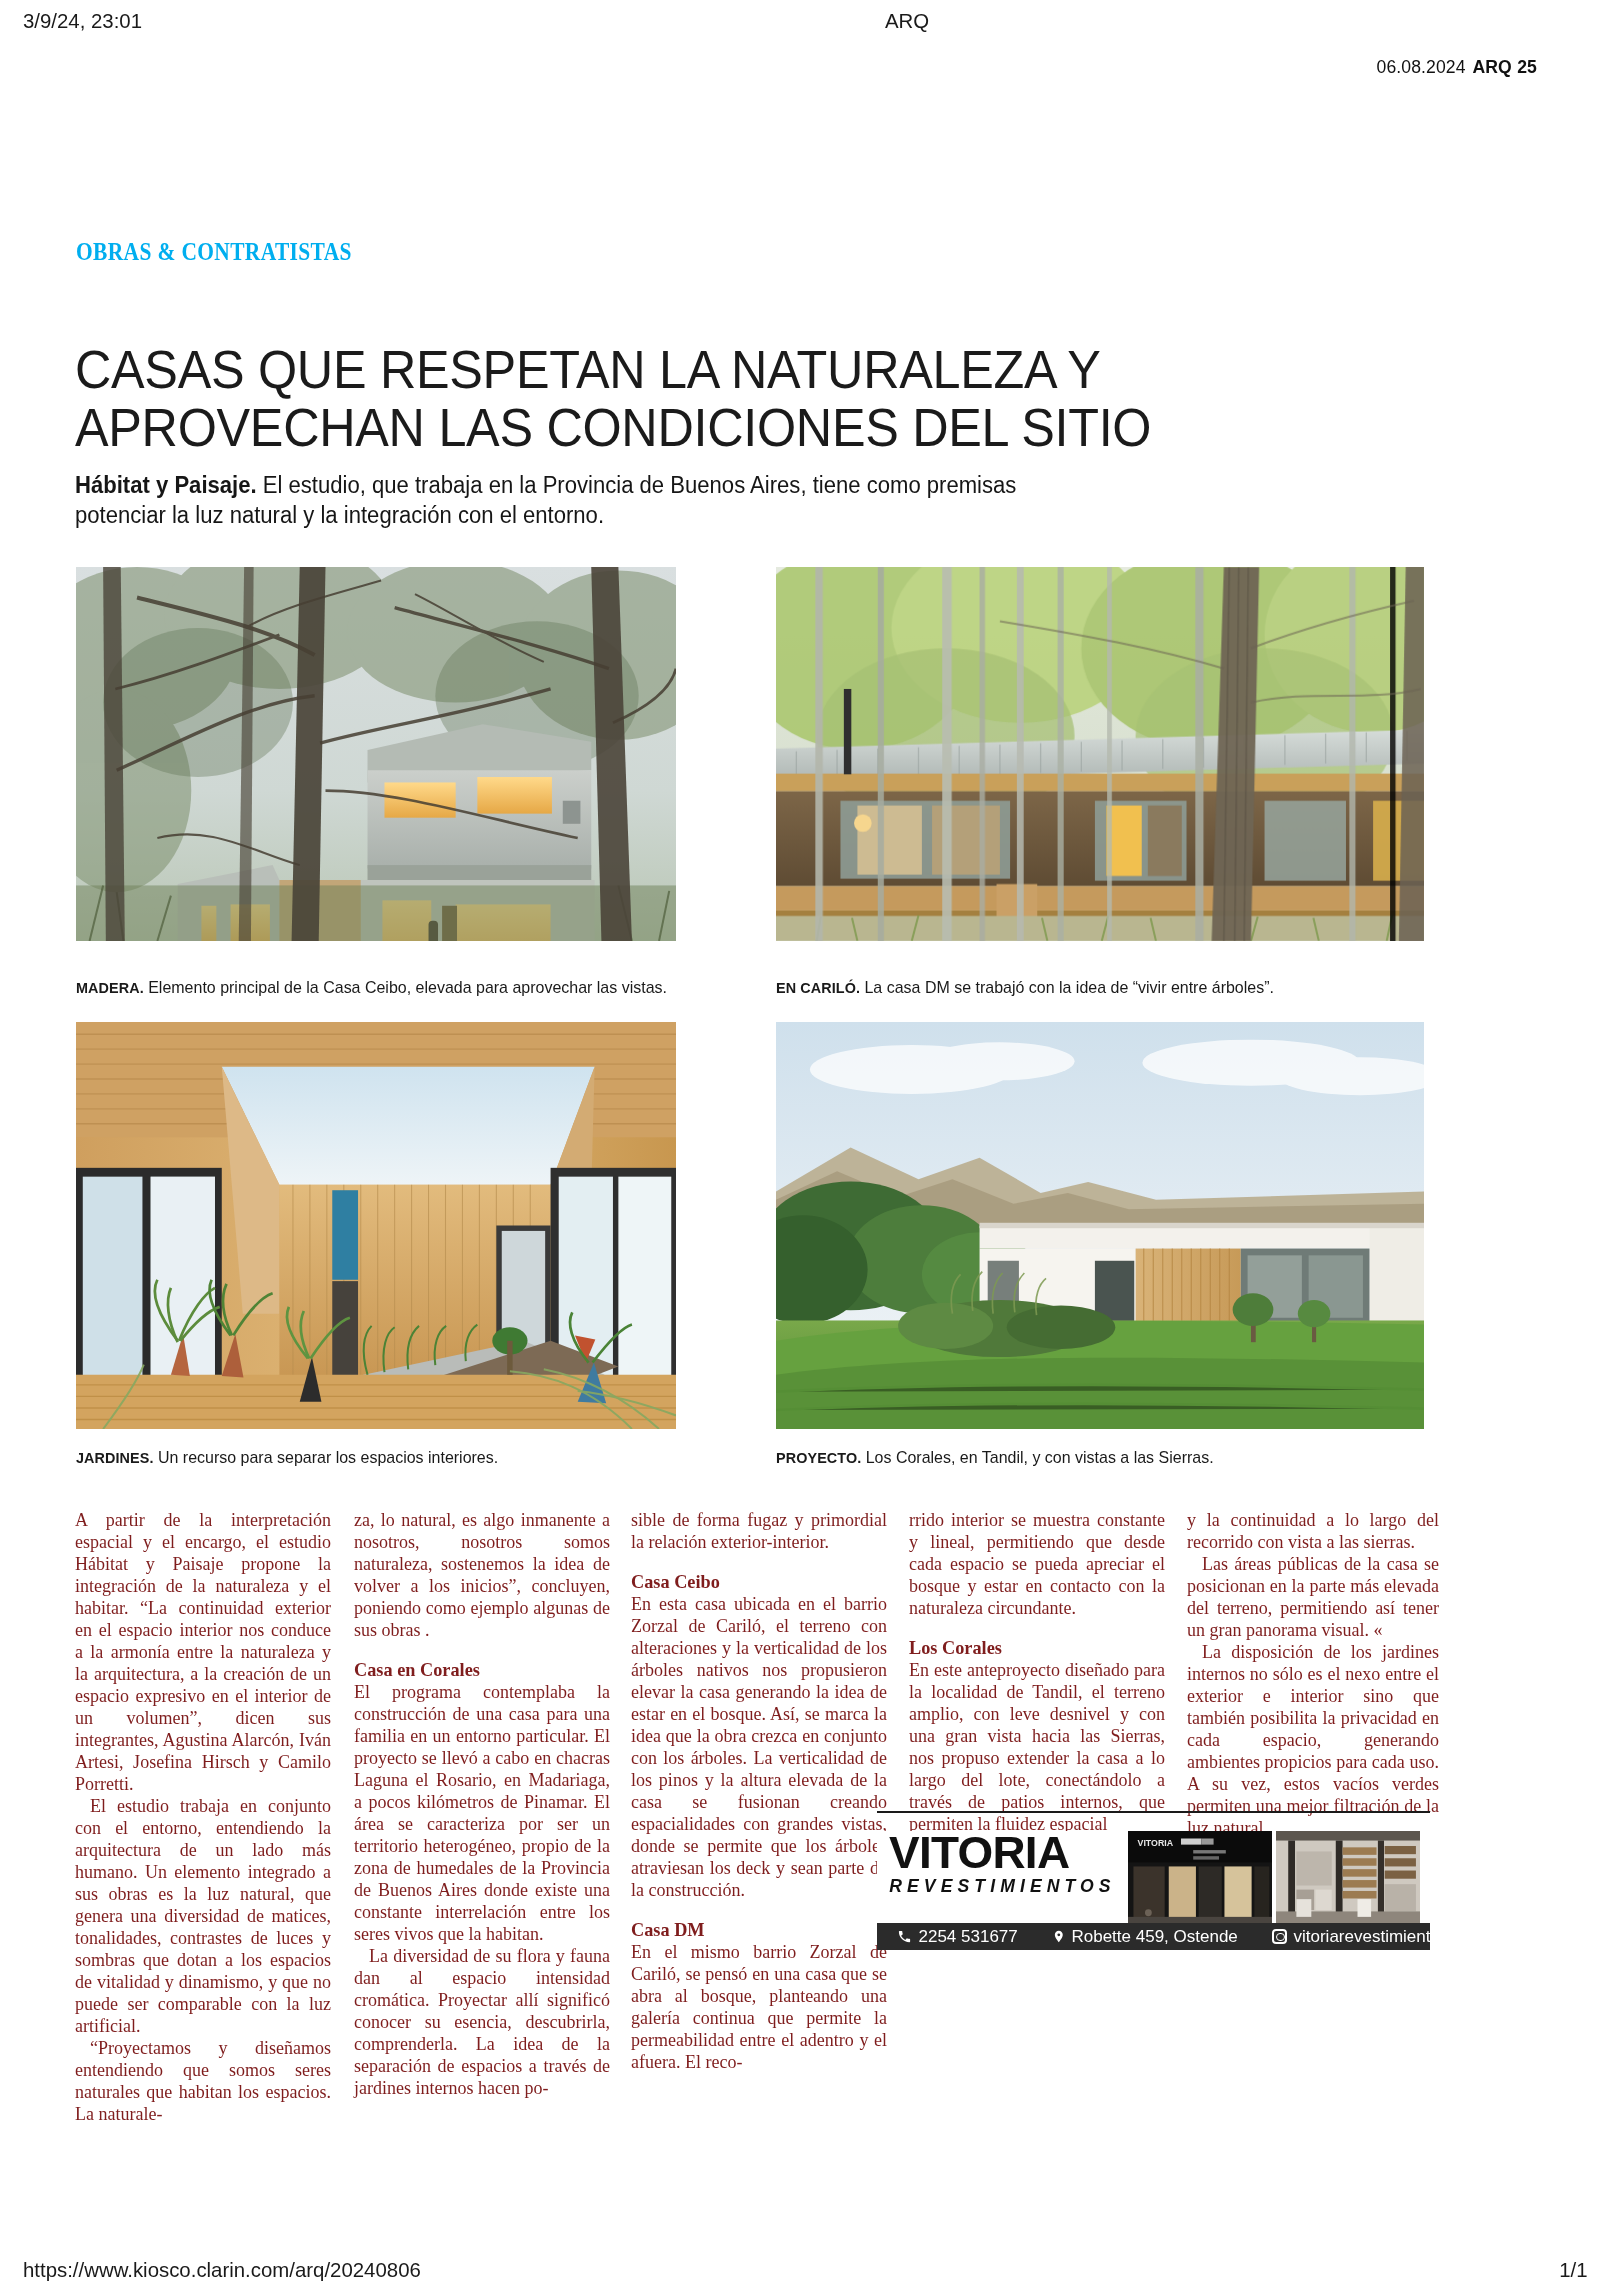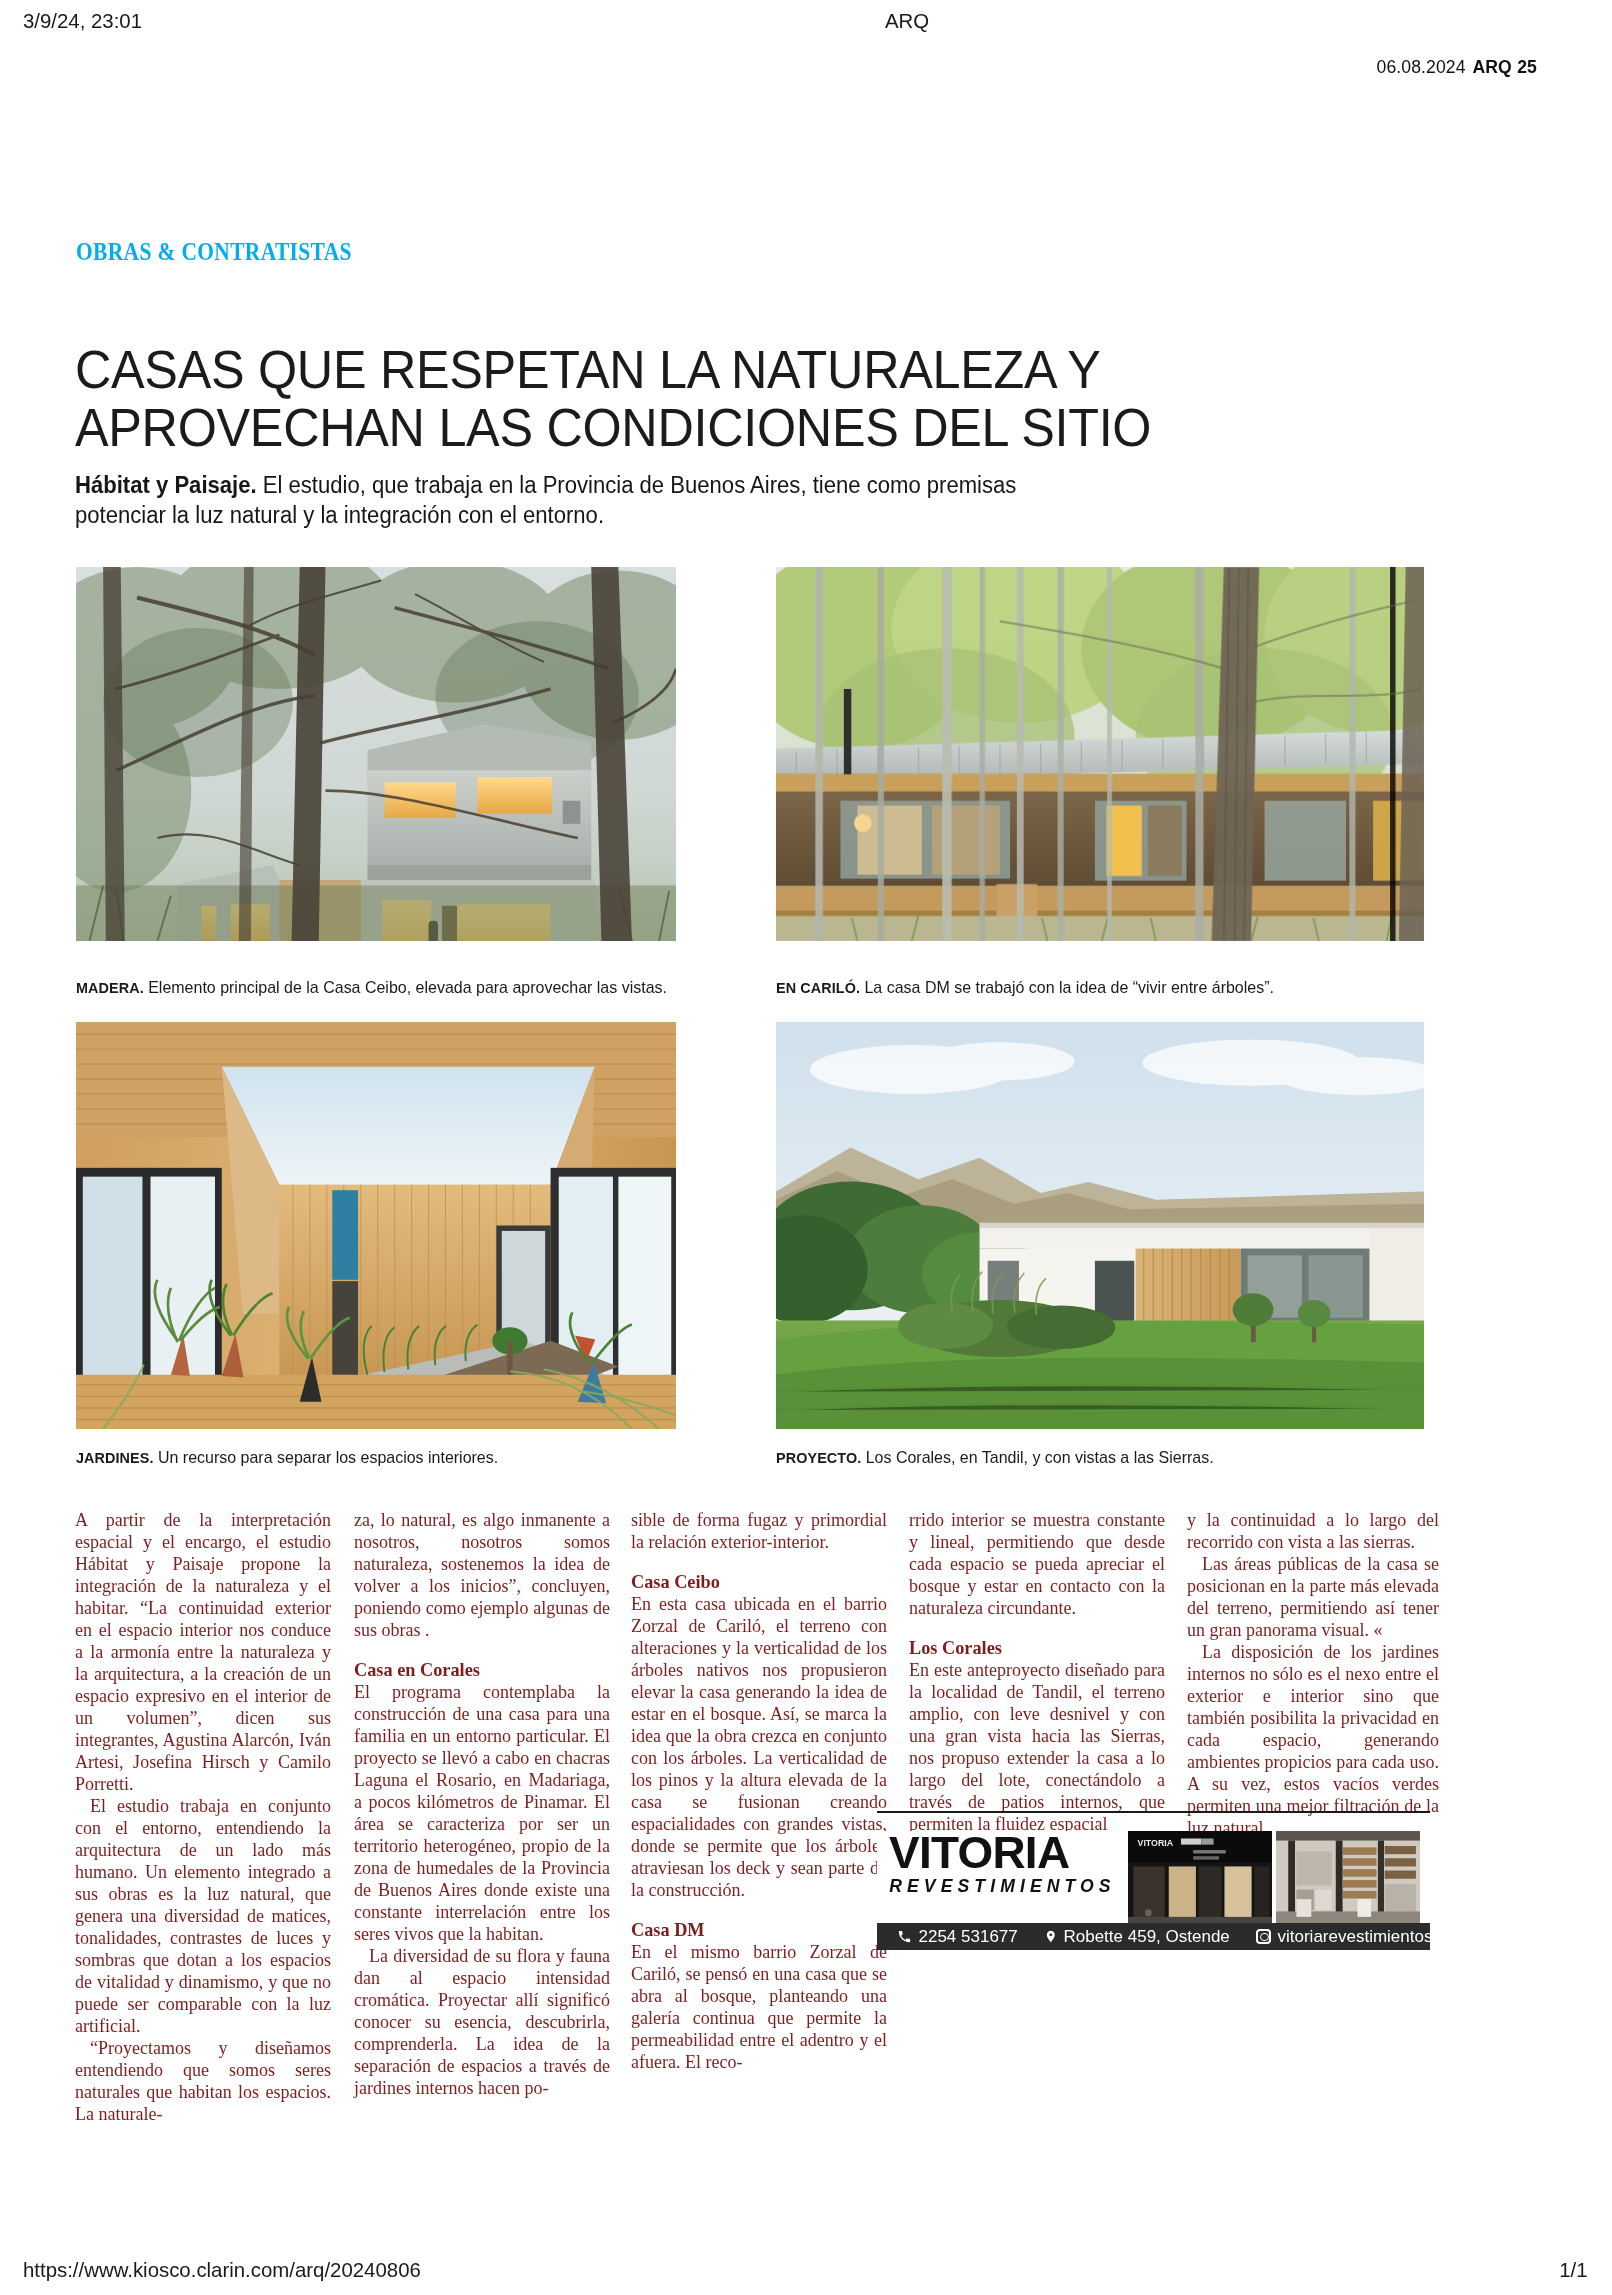--- a/index.html
+++ b/index.html
@@ -150,21 +150,21 @@
   .ad-logo-sub {
     font-family: "Liberation Sans", sans-serif;
     font-weight: 700; font-size: 17.6px; line-height: 20.4px;
     letter-spacing: 5.1px; color: #111; margin-top: 1.4px; font-style: italic;
   }
   .ad-photos { display:flex; gap: 4.1px; margin-left: 6.8px; }
   .ad-photo { width: 144px; height: 92px; overflow:hidden; position: relative; }
   .ad-strip {
     position: absolute; left: 0; top: 112px; width: 553px; height: 27px;
     background: #2b2b2b; color: #fff;
-    display: flex; align-items: center; gap: 26px; padding-left: 20.4px;
+    display: flex; align-items: center; gap: 34px; padding-left: 20.4px;
     font-size: 17px;
   }
   .ad-strip .item { display: flex; align-items: center; gap: 6.1px; white-space: nowrap; }
   .ad-strip svg { display:block; }
 
   
   .ig-box {
     width: 15.6px; height: 15.6px; border: 2px solid #fff; border-radius: 4.1px;
     position: relative;
   }

